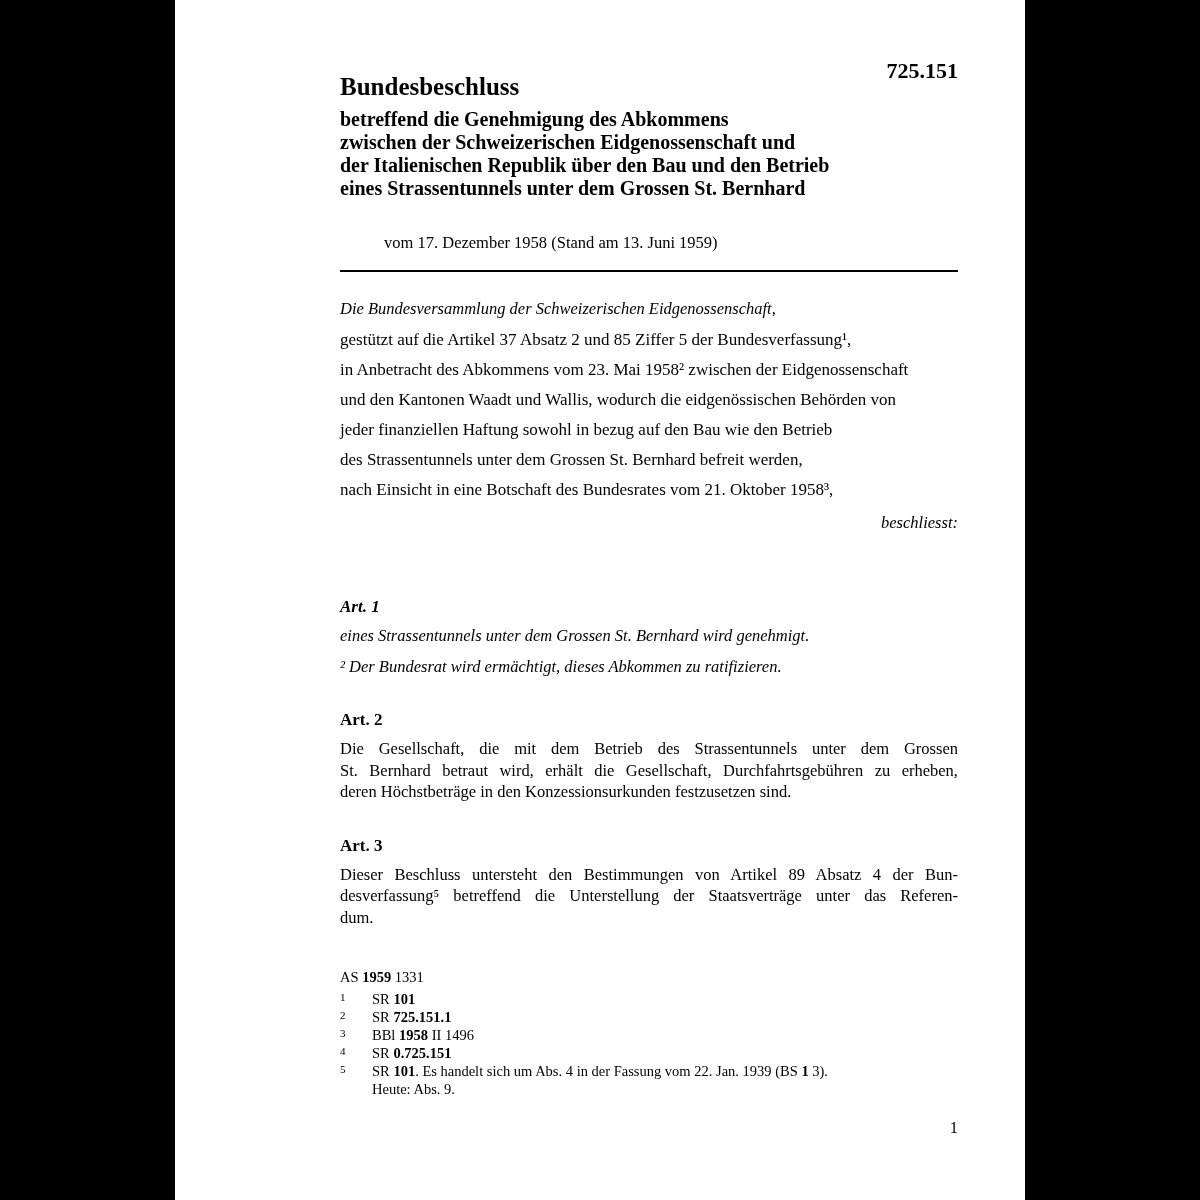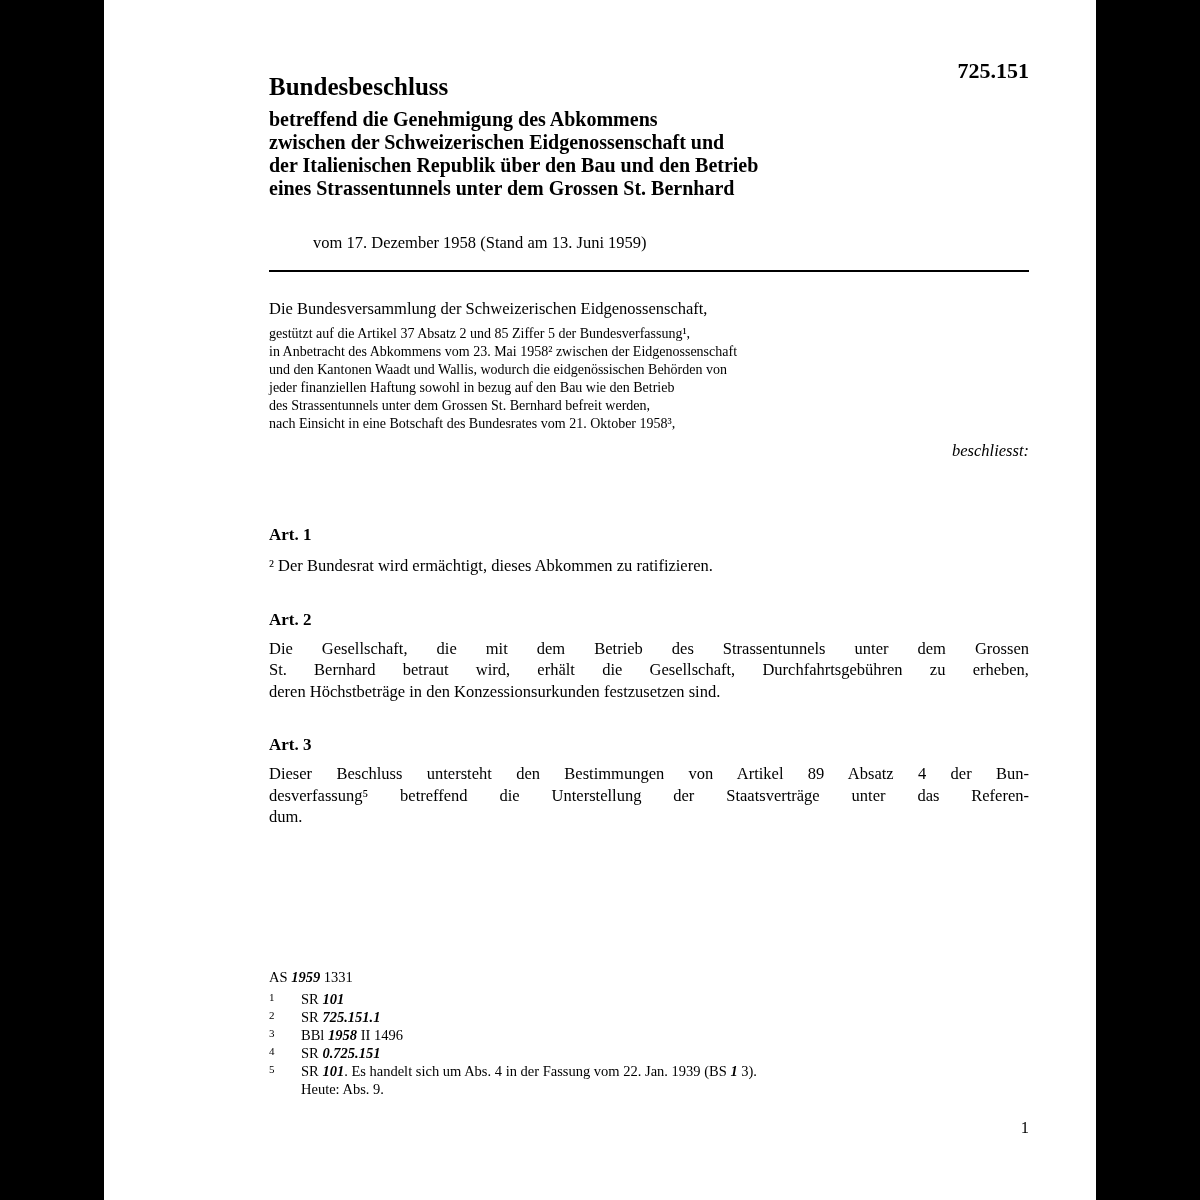--- a/index.html
+++ b/index.html
@@ -5,21 +5,21 @@
   html, body {
     margin: 0;
     padding: 0;
     background: #000;
     width: 1200px;
     height: 1200px;
     font-family: "Liberation Serif", "DejaVu Serif", serif;
     color: #000;
   }
   .page {
-    width: 992px;
+    width: 850px;
     height: 1200px;
     margin: 0 auto;
     background: #ffffff;
     box-sizing: border-box;
     padding: 58px 67px 0 165px;
     position: relative;
   }
   .header-row {
     display: flex;
     justify-content: space-between;
@@ -51,38 +51,39 @@
   }
   .rule {
     border: none;
     border-top: 2px solid #000;
     margin: 16px 0 0 0;
     width: 100%;
   }
   .preamble-intro {
     margin-top: 26px;
     font-size: 16.5px;
+    font-style: italic;
     line-height: 22px;
   }
   .preamble-body {
     margin-top: 5px;
-    font-size: 14px;
-    line-height: 18px;
+    font-size: 17px;
+    line-height: 30px;
     white-space: pre-line;
   }
   .preamble-closing {
     margin-top: 7px;
     font-size: 16.5px;
     font-style: italic;
     line-height: 22px;
     text-align: right;
   }
   #articles { margin-top: 62px; }
   .article { margin-top: 32px; }
-  .article:first-child { margin-top: 0; }
+  .article:first-child { margin-top: 0; font-style: italic; }
   .art-heading {
     font-size: 17px;
     font-weight: bold;
     line-height: 22px;
   }
   .para {
     margin-top: 7px;
     font-size: 16.5px;
     line-height: 21.5px;
   }
@@ -104,21 +105,21 @@
   .as-line { margin-bottom: 4px; }
   .fn-row { display: flex; }
   .fn-marker {
     width: 32px;
     flex: 0 0 32px;
     font-size: 11px;
     position: relative;
     top: -2px;
   }
   .fn-text { flex: 1; }
-  .b { font-weight: bold; font-style: italic; }
+  .b { font-weight: bold; }
   .page-number {
     position: absolute;
     right: 67px;
     top: 1118px;
     font-size: 16.5px;
   }
 </style>
 </head>
 <body>
 
@@ -144,20 +145,21 @@
 und den Kantonen Waadt und Wallis, wodurch die eidgenössischen Behörden von
 jeder finanziellen Haftung sowohl in bezug auf den Bau wie den Betrieb
 des Strassentunnels unter dem Grossen St. Bernhard befreit werden,
 nach Einsicht in eine Botschaft des Bundesrates vom 21. Oktober 1958³,</div>
   <div class="preamble-closing">beschliesst:</div>
 
   <div id="articles">
       <div class="article">
         <div class="art-heading">Art. 1</div>
         <div class="para">
+          <div class="line">eines Strassentunnels unter dem Grossen St. Bernhard wird genehmigt.</div>
         </div>
         <div class="para">
           <div class="line">² Der Bundesrat wird ermächtigt, dieses Abkommen zu ratifizieren.</div>
         </div>
       </div>
       <div class="article">
         <div class="art-heading">Art. 2</div>
         <div class="para">
           <div class="line j">Die Gesellschaft, die mit dem Betrieb des Strassentunnels unter dem Grossen</div>
           <div class="line j">St. Bernhard betraut wird, erhält die Gesellschaft, Durchfahrtsgebühren zu erheben,</div>

